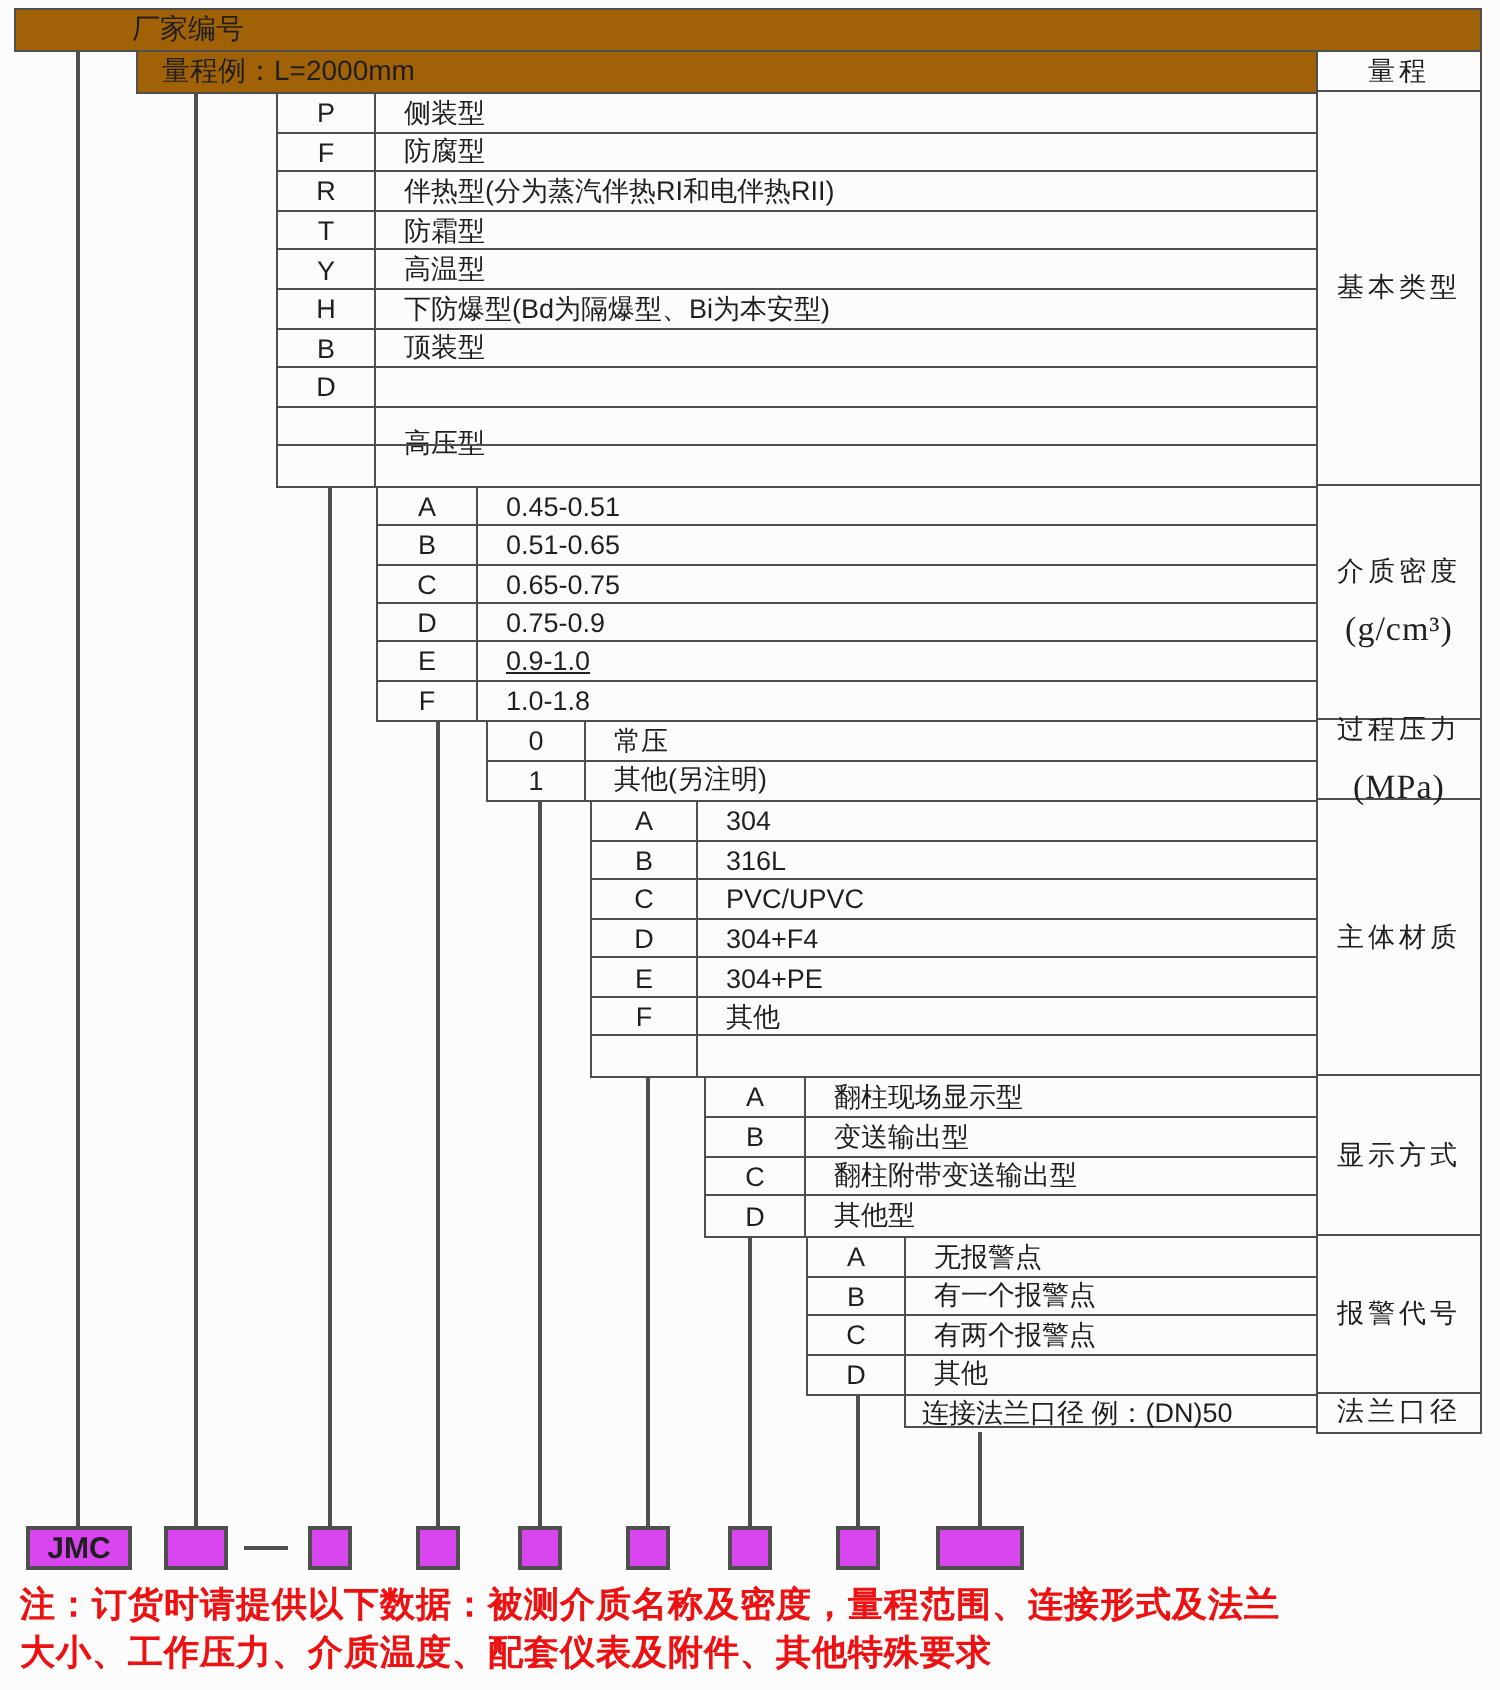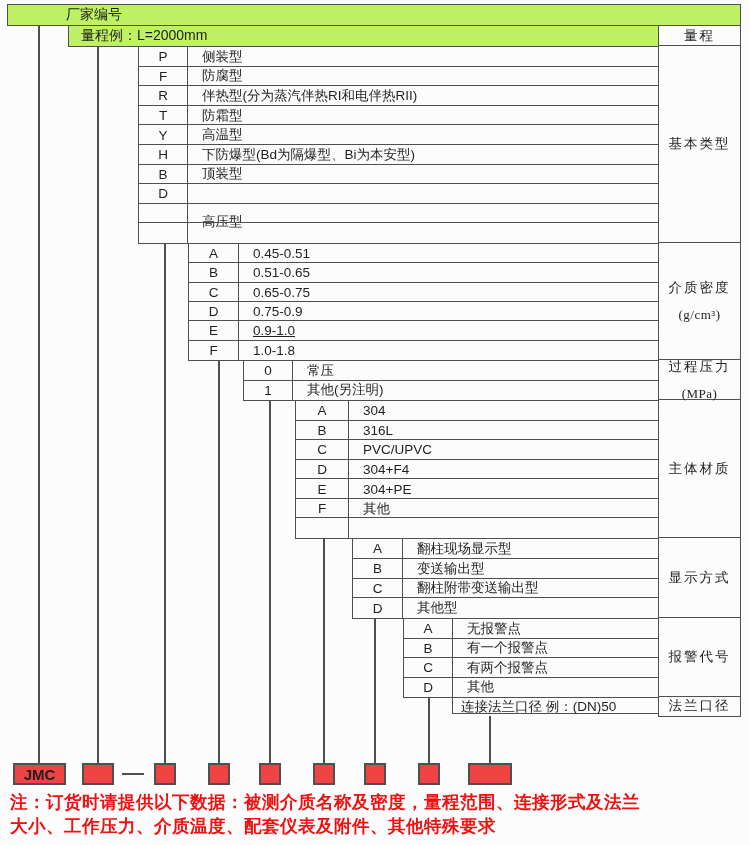--- a/index.html
+++ b/index.html
@@ -1,38 +1,38 @@
 <!DOCTYPE html>
 <html><head>
 <meta charset="utf-8">
 <style>
   html,body{margin:0;padding:0;background:#ffffff;}
   #stage{position:relative;width:750px;height:845px;background:#fcfcfc;overflow:hidden;
          font-family:"Liberation Sans","DejaVu Sans",sans-serif;color:#1f1f1f;}
   .hrow{position:absolute;box-sizing:border-box;display:flex;align-items:center;
-        font-size:14px;background:#bef264;}
+        font-size:14px;background:#a16207;}
   .brd{border:1px solid #4f4f4f;}
   #factory-row{left:7px;top:4px;width:734px;height:22px;padding-left:58px;}
   #range-row{left:68px;top:25px;width:591px;height:22px;padding-left:12px;}
   .sec{position:absolute;box-sizing:border-box;border:1px solid #4f4f4f;background:#fcfcfc;}
   .vline{position:absolute;background:#4f4f4f;top:0;}
   .srow{position:absolute;left:0;box-sizing:border-box;border-bottom:1px solid #4f4f4f;}
   .srow.last{border-bottom:none;}
   .cell-code{position:absolute;top:0;display:flex;align-items:center;justify-content:center;
              font-size:13.5px;}
   .cell-desc{position:absolute;top:0;display:flex;align-items:center;font-size:13.5px;
              white-space:nowrap;}
   .label-cell{position:absolute;left:0;box-sizing:border-box;border-bottom:1px solid #4f4f4f;
               display:flex;flex-direction:column;align-items:center;justify-content:center;
               font-family:"Liberation Serif","DejaVu Serif",serif;font-size:13.5px;
               letter-spacing:2px;text-align:center;}
   .label-cell.last{border-bottom:none;}
-  .lbl-sub{letter-spacing:0.5px;font-size:13px;margin-top:10px;}
+  .lbl-sub{letter-spacing:0.5px;font-size:17px;margin-top:10px;}
   .conn{position:absolute;background:#4f4f4f;}
-  .code-box{position:absolute;box-sizing:border-box;border:2px solid #4f4f4f;background:#ef4444;
+  .code-box{position:absolute;box-sizing:border-box;border:2px solid #4f4f4f;background:#d946ef;
             display:flex;align-items:center;justify-content:center;font-weight:700;font-size:15px;}
   .dash{position:absolute;background:#4f4f4f;}
   .note{position:absolute;left:10px;top:790px;font-weight:700;font-size:17.5px;line-height:24px;
         letter-spacing:0.5px;white-space:nowrap;}
 </style>
 </head>
 <body>
 
 <div id="stage">
   <div class="hrow brd" id="factory-row">

